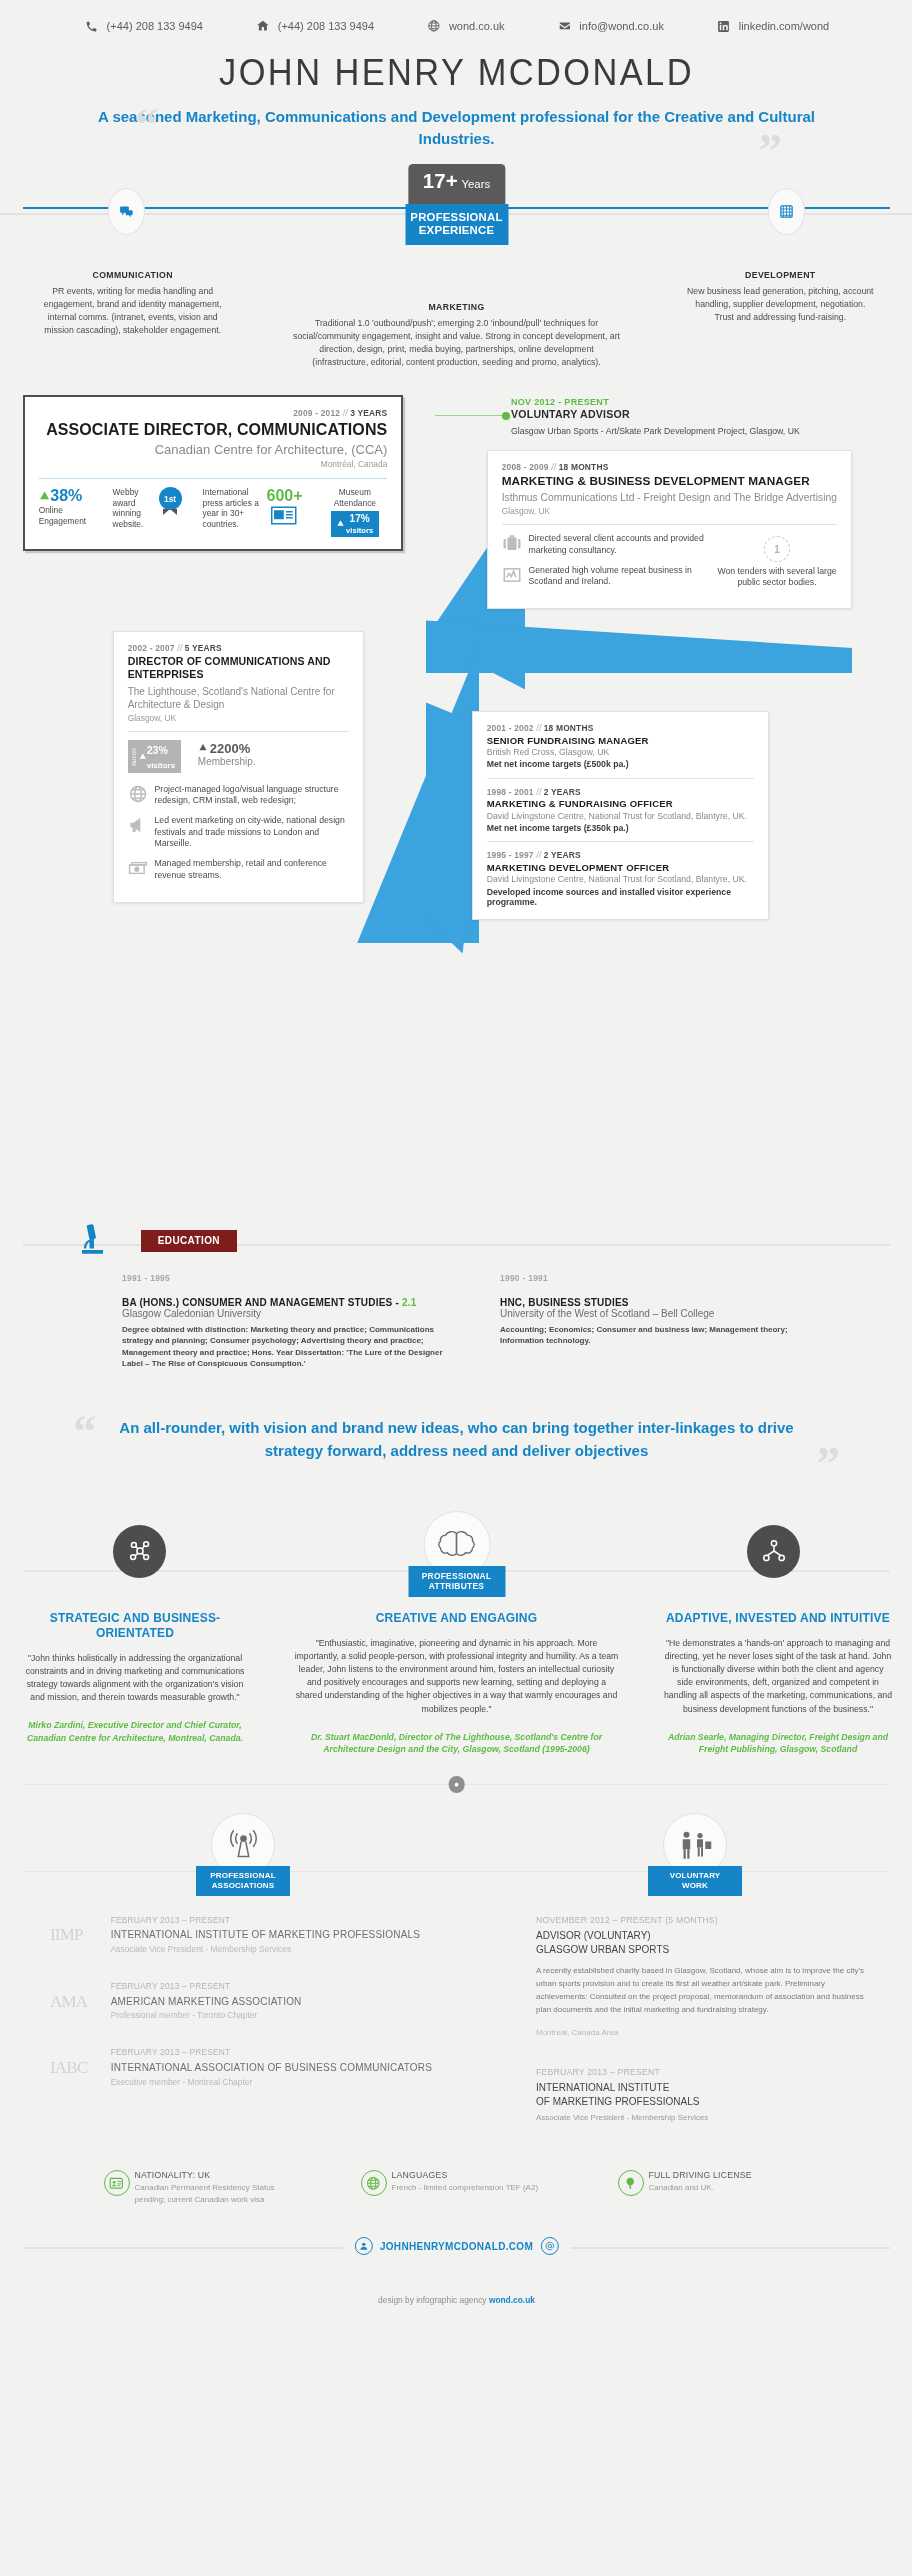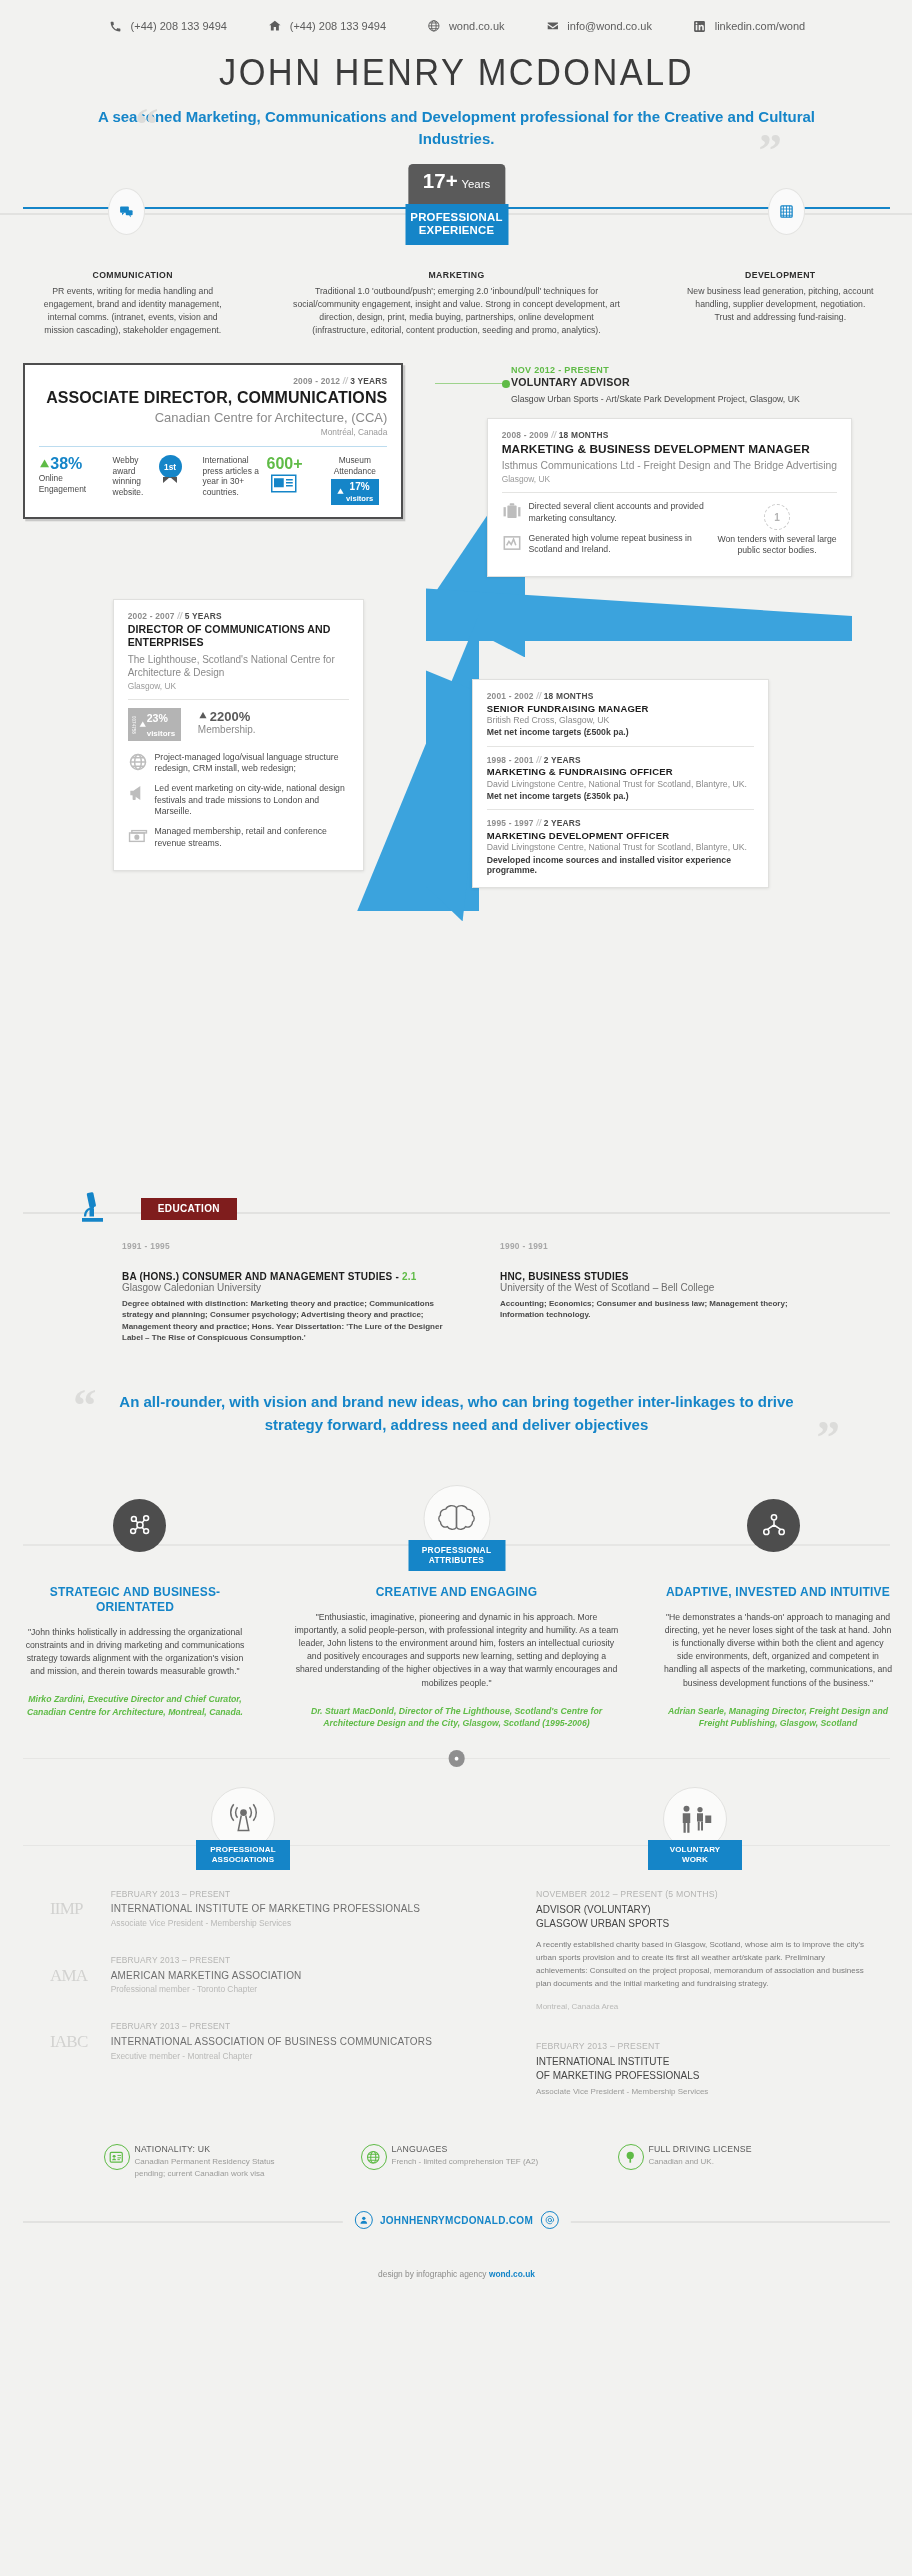--- a/index.html
+++ b/index.html
@@ -7,21 +7,21 @@
     width: 913px; height: 2576px; position: relative;
     background: #f2f2f0;
     font-family: "Liberation Sans", sans-serif;
     color: #4a4a4a; overflow: hidden;
   }
   .page { position: relative; width: 913px; }
 
   
   .contact-bar {
     display: flex; justify-content: center; align-items: center;
-    gap: 40px; padding: 18px 0 12px;
+    gap: 52px; padding: 18px 0 12px;
   }
   .contact-item { display: flex; align-items: center; gap: 6.8px; font-size: 11px; color: #5d5d5d; }
   .cicon { width: 16px; height: 16px; display: flex; align-items: center; justify-content: center; color: #5d5d5d; }
   .cicon svg { display: block; }
 
   
   .name {
     text-align: center; font-size: 37px; letter-spacing: 2.6px;
     color: #3b3b3b; font-weight: 400; margin-top: 6px;
     font-family: "Liberation Sans Narrow", "Liberation Sans", sans-serif;
@@ -55,21 +55,21 @@
     display: flex; align-items: center; justify-content: center; color: #1585c8;
   }
   .node.left { left: 108px; }
   .node.right { right: 108px; }
 
   
   .pillars { display: flex; justify-content: space-between; padding: 12px 21px 0; }
   .pillar { text-align: center; font-size: 8.7px; line-height: 1.52; color: #4d4d4d; }
   .pillar h4 { font-size: 8.7px; font-weight: 700; letter-spacing: 0.4px; color: #2d2d2d; margin-bottom: 2.3px; }
   .pillar.p1 { width: 190px; margin-left: 16.7px; }
-  .pillar.p2 { width: 327px; }
+  .pillar.p2 { width: 327px; margin-top: 32px; }
   .pillar.p3 { width: 190px; margin-right: 16.7px; }
 
   
   .tl { position: relative; margin-top: 26px; height: 821px; }
 
   .card {
     position: absolute; background: #fff; border: 0.8px solid #e0e0de;
     box-shadow: 0 0.8px 3px rgba(0,0,0,.10); padding: 10.6px 13.7px 12px;
   }
   .card-dark { border: 2.3px solid #4e4e4e; box-shadow: 2.3px 2.3px 0 rgba(80,80,80,.25); }
@@ -145,21 +145,21 @@
   .edu-band { position: relative; margin-top: 7.6px; height: 40px; }
   .edu-rule { position: absolute; left: 23px; right: 23px; top: 20px; height: 1.5px; background: #e2e2e0; }
   .edu-tab { position: absolute; left: 141px; top: 6px; background: #7f1d1d; color: #fff;
              font-size: 10px; font-weight: 700; letter-spacing: 0.4px; padding: 5.3px 16.7px; }
   .edu-icon { position: absolute; left: 76px; top: -3px; color: #1585c8; }
   .edu-cols { display: flex; padding: 9px 23px 0 122px; gap: 43px; }
   .edu-item { }
   .edu-item.e1 { width: 335px; }
   .edu-item.e2 { width: 319px; }
   .edu-date { font-size: 8.4px; font-weight: 700; color: #a7a7a7; letter-spacing: 0.3px; }
-  .edu-title { font-size: 10px; font-weight: 700; color: #1d1d1d; margin-top: 20px; letter-spacing: 0.2px; }
+  .edu-title { font-size: 10px; font-weight: 700; color: #1d1d1d; margin-top: 14px; letter-spacing: 0.2px; }
   .edu-title .grade { color: #5fbb46; }
   .edu-uni { font-size: 10px; color: #6d6d6d; }
   .edu-body { font-size: 8px; font-weight: 700; color: #4a4a4a; line-height: 1.45; margin-top: 4.6px; }
 
   
   .midq-wrap { position: relative; margin-top: 47px; text-align: center; padding: 0 114px; }
   .midq { font-size: 15px; line-height: 1.5; color: #1585c8; font-weight: 600; }
   .midq-wrap .qmark.left { left: 73px; top: -9px; }
   .midq-wrap .qmark.right { right: 73px; top: 23px; }
 

